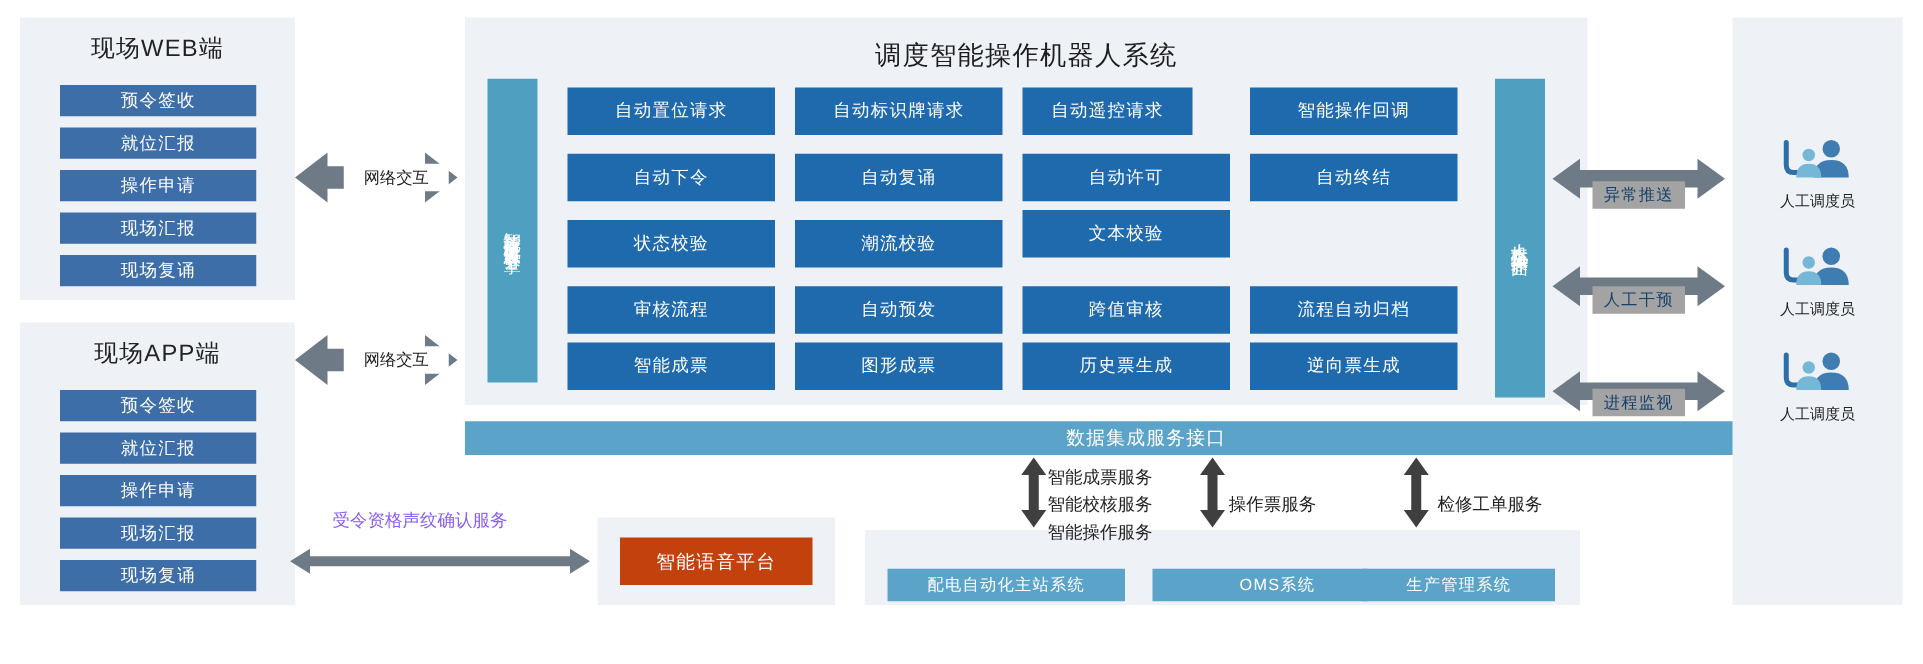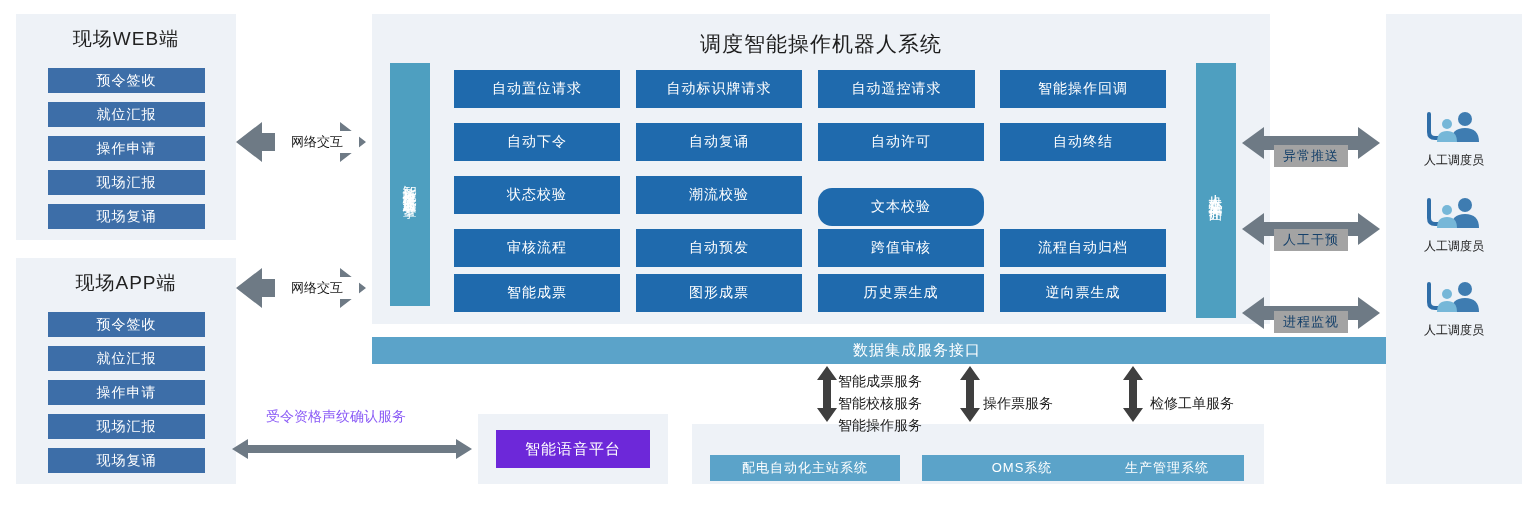--- a/index.html
+++ b/index.html
@@ -89,21 +89,21 @@
     background: #5ba3c9;
     color: #ffffff;
     font-size: 13px;
     display: flex;
     align-items: center;
     justify-content: center;
     letter-spacing: 1px;
   }
   .voice-box {
     position: absolute;
-    background: #6d28d9;
+    background: #c2410c;
     color: #ffffff;
     font-size: 15px;
     display: flex;
     align-items: center;
     justify-content: center;
     letter-spacing: 1px;
   }
   .label {
     position: absolute;
     font-size: 14px;
@@ -181,31 +181,31 @@
   <div class="arrow-label" style="left:259px; top:277px; width:84px; background:#ffffff; padding:2px 0;">网络交互</div>
 
   <div class="core-panel" style="left:372px; top:14px; width:898px; height:310px;"></div>
   <div class="core-title" style="left:372px; top:30px; width:898px;">调度智能操作机器人系统</div>
 
   <div class="vbar" style="left:390px; top:63px; width:40px; height:243px;">智能操作机器人服务引擎</div>
   <div class="vbar" style="left:1196px; top:63px; width:40px; height:255px;">人机交互工作界面</div>
 
   <div class="cell" style="left:454px; top:70px; width:166px; height:38px;">自动置位请求</div>
   <div class="cell" style="left:636px; top:70px; width:166px; height:38px;">自动标识牌请求</div>
-  <div class="cell" style="left:818px; top:70px; width:157px; height:38px;">自动遥控请求</div>
+  <div class="cell" style="left:818px; top:70px; width:136px; height:38px;">自动遥控请求</div>
   <div class="cell" style="left:1000px; top:70px; width:166px; height:38px;">智能操作回调</div>
 
   <div class="cell" style="left:454px; top:123px; width:166px; height:38px;">自动下令</div>
   <div class="cell" style="left:636px; top:123px; width:166px; height:38px;">自动复诵</div>
   <div class="cell" style="left:818px; top:123px; width:166px; height:38px;">自动许可</div>
   <div class="cell" style="left:1000px; top:123px; width:166px; height:38px;">自动终结</div>
 
   <div class="cell" style="left:454px; top:176px; width:166px; height:38px;">状态校验</div>
   <div class="cell" style="left:636px; top:176px; width:166px; height:38px;">潮流校验</div>
-  <div class="cell" style="left:818px; top:188px; width:166px; height:38px;border-radius:14px;">文本校验</div>
+  <div class="cell" style="left:818px; top:168px; width:166px; height:38px;">文本校验</div>
 
   <div class="cell" style="left:454px; top:229px; width:166px; height:38px;">审核流程</div>
   <div class="cell" style="left:636px; top:229px; width:166px; height:38px;">自动预发</div>
   <div class="cell" style="left:818px; top:229px; width:166px; height:38px;">跨值审核</div>
   <div class="cell" style="left:1000px; top:229px; width:166px; height:38px;">流程自动归档</div>
 
   <div class="cell" style="left:454px; top:274px; width:166px; height:38px;">智能成票</div>
   <div class="cell" style="left:636px; top:274px; width:166px; height:38px;">图形成票</div>
   <div class="cell" style="left:818px; top:274px; width:166px; height:38px;">历史票生成</div>
   <div class="cell" style="left:1000px; top:274px; width:166px; height:38px;">逆向票生成</div>

